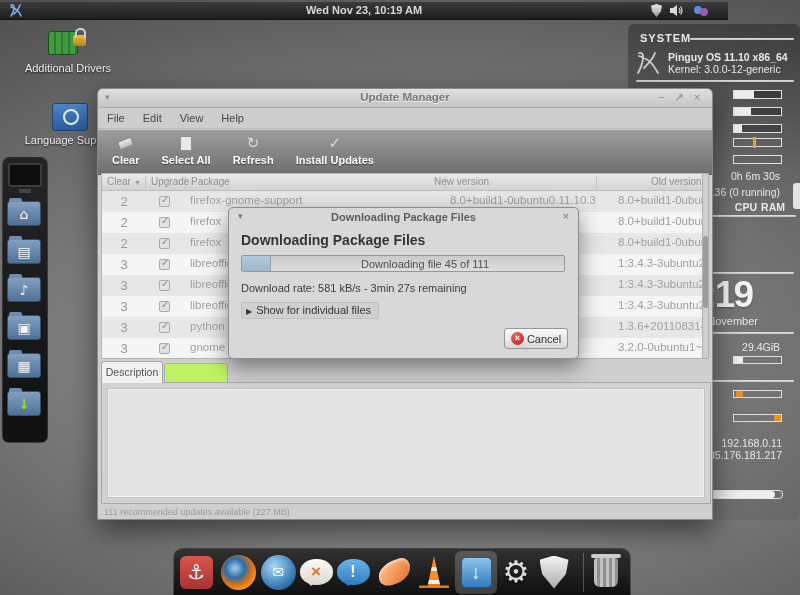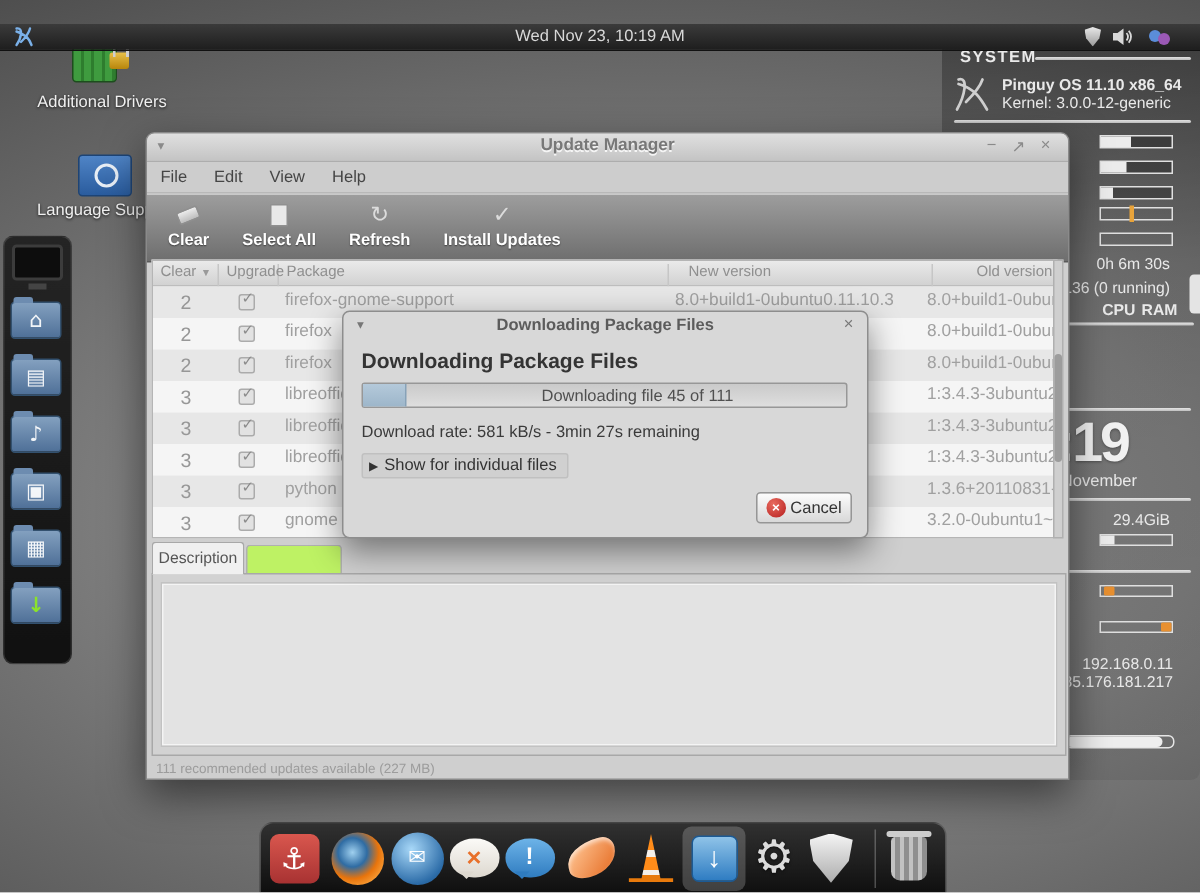--- a/index.html
+++ b/index.html
@@ -2,22 +2,22 @@
 <html><head>
 <meta charset="utf-8">
 <style>
   * { margin:0; padding:0; box-sizing:border-box; }
   html,body { width:800px; height:595px; overflow:hidden; }
   body { font-family:"Liberation Sans","DejaVu Sans",sans-serif; }
   #screen { position:relative; width:800px; height:595px; overflow:hidden;
     background:radial-gradient(ellipse 950px 520px at 55% 58%, #949494 0%, #7d7d7d 38%, #585858 72%, #3a3a3a 100%); }
 
   
-  #panel { position:absolute; left:0; top:16px; width:800px; height:18px; z-index:30;
-    background:linear-gradient(#3b3b3b,#1e1e1e); border-bottom:1px solid #111; }
+  #panel { position:absolute; left:0; top:2px; width:728px; height:18px; z-index:30;
+    background:linear-gradient(#3b3b3b,#1e1e1e); border-bottom:1px solid #111;font-weight:bold; }
   #panel-clock { position:absolute; left:0; right:0; top:2px; text-align:center; font-size:11px; color:#d9d9d9; }
   #panel-logo { position:absolute; left:8px; top:1px; }
   .panel-right { position:absolute; top:2px; }
   #panel-shield { right:66px; width:11px; height:13px; background:linear-gradient(#e8e8e8,#9a9a9a);
     clip-path:polygon(50% 0%,100% 14%,90% 58%,50% 100%,10% 58%,0% 14%); }
   #panel-volume { right:44px; }
   #panel-users { right:18px; width:16px; height:13px; }
   #panel-users i { position:absolute; width:8px; height:8px; border-radius:50%; }
   #panel-users i:first-child { left:0; top:2px; background:#5b8dd9; }
   #panel-users i:last-child { left:6px; top:4px; background:#9b59b6; }
@@ -108,21 +108,21 @@
   .tb-icon { height:20px; display:flex; align-items:center; justify-content:center; color:#dcdcdc; font-size:15px; }
   .tb-label { font-size:11px; font-weight:bold; color:#fff; text-shadow:0 1px 1px rgba(0,0,0,.5); margin-top:1px; }
   #ico-eraser { width:15px; height:9px; background:linear-gradient(#ececec,#bdbdbd); border-radius:2px; transform:rotate(-22deg); border:1px solid #8f8f8f; }
   #ico-doc { width:12px; height:15px; background:#e9e9e9; border:1px solid #909090; border-radius:1px; }
 
   
   #um-table { position:absolute; left:3px; top:84px; width:604px; height:186px; background:#f6f6f6; overflow:hidden; border:1px solid #b5b5b5; }
   #um-thead { position:relative; height:17px; background:linear-gradient(#eaeaea,#d2d2d2); border-bottom:1px solid #bdbdbd; font-size:10px; color:#8f8f8f; }
   .th { position:absolute; top:2px; padding-left:5px; border-right:1px solid #c6c6c6; height:15px; }
   #th-level { left:0; width:44px; } #th-upgrade { left:44px; width:40px; } #th-package { left:84px; width:260px; }
-  #th-new { left:352px; width:168px; } #th-old { left:544px; width:92px; border-right:none; }
+  #th-new { left:327px; width:168px; } #th-old { left:544px; width:92px; border-right:none; }
   #th-level .sort { font-size:7px; color:#9a9a9a; margin-left:3px; }
   #um-rows .trow { position:relative; height:21px; }
   #um-rows .trow:nth-child(even) { background:#f5f5f5; }
   #um-rows .trow:nth-child(odd) { background:#e7e7e7; }
   .cell { position:absolute; top:3px; font-size:11.5px; color:#a0a0a0; white-space:nowrap; overflow:hidden; }
   .c-level { left:0; width:44px; text-align:center; font-size:13px; color:#979797; }
   .c-check { position:absolute; left:57px; top:5px; width:11px; height:11px; background:#e2e2e2; border:1px solid #ababab; border-radius:2px; }
   .c-check span { position:absolute; left:1px; top:-3px; font-size:10px; color:#8a8a8a; font-family:"DejaVu Sans",sans-serif; }
   .c-pkg { left:88px; width:254px; }
   .c-new { left:348px; width:162px; }

